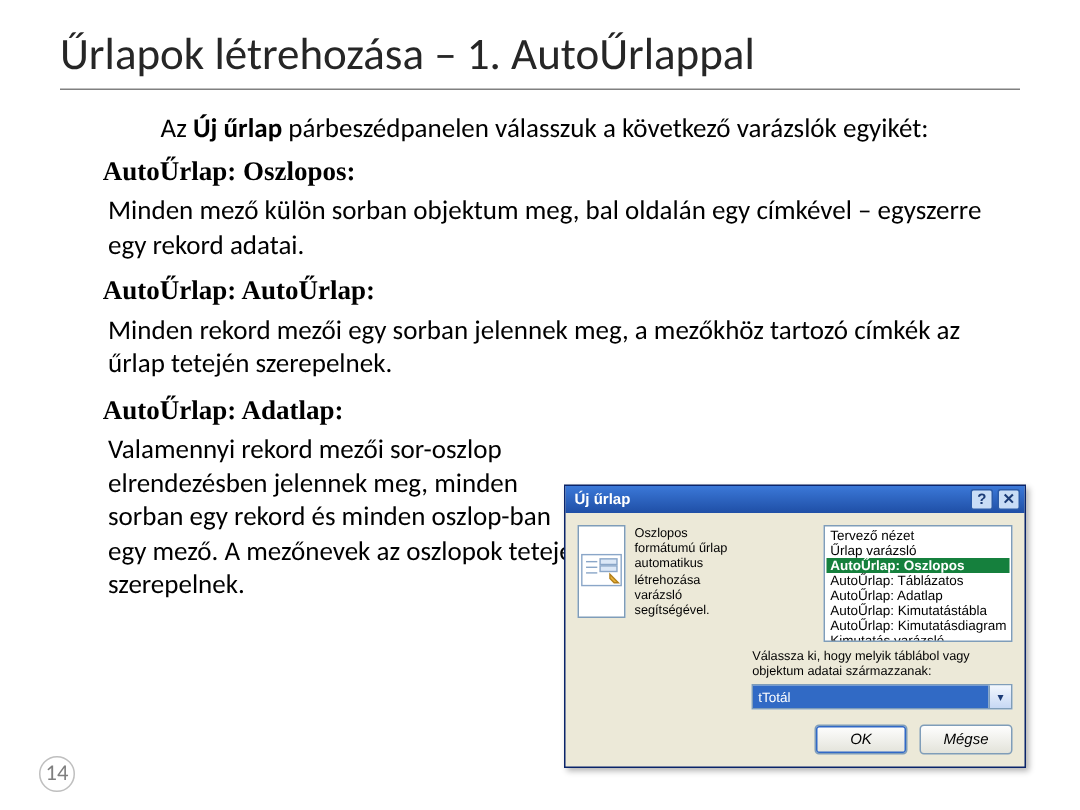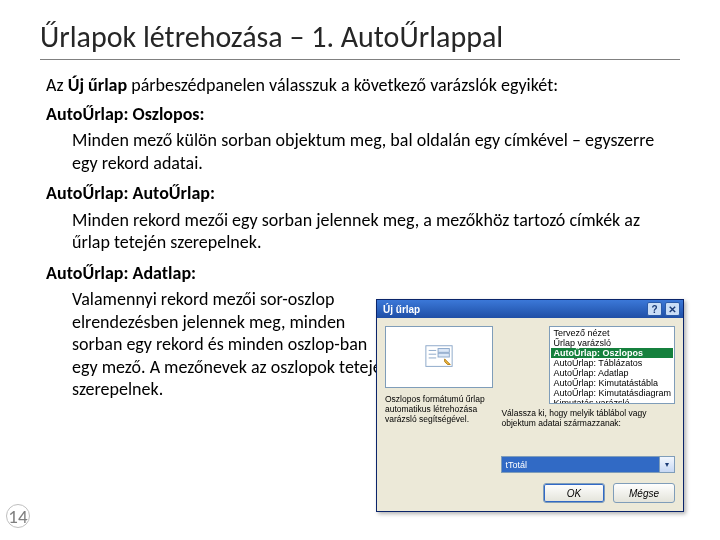--- a/index.html
+++ b/index.html
@@ -18,31 +18,31 @@
   .title {
     font-size: 30px;
     font-weight: 400;
     color: #262626;
     border-bottom: 1px solid #808080;
     padding-bottom: 4px;
     margin-bottom: 14px;
     font-family: Calibri, "Segoe UI", sans-serif;
   }
   .body { font-size: 18px; color: #000; line-height: 1.25; }
-  .indent1 { margin-left: 0px; margin-bottom: 6px; }
-  .indent2 { margin-bottom: 4px; }
+  .indent1 { margin-left: 0px; margin-bottom: 6px; text-align: center; }
+  .indent2 { margin-left: 22px; margin-bottom: 4px; font-family: Liberation Serif, serif; }
   .indent3 { margin-left: 32px; margin-bottom: 8px; }
   .lead { display: inline; }
   .bullet { display: inline; margin-right: 2px; font-weight: 400; }
   .bold { font-weight: 700; }
   .narrow { max-width: 320px; }
   .page-num {
     position: absolute;
-    left: 6px; bottom: 12px;
-    font-size: 19px;
+    left: 26px; bottom: 12px;
+    font-size: 15px;
     color: #7f7f7f;
     width: 24px; height: 24px;
     border-radius: 50%;
     border: 1px solid #bfbfbf;
     display: flex; align-items: center; justify-content: center;
   }
 
   .dialog {
     position: absolute;
     right: 36px; bottom: 28px;
@@ -67,21 +67,21 @@
     background: #c9ddf6;
     border: 1px solid #2a5aa8;
     border-radius: 2px;
     display: flex; align-items: center; justify-content: center;
     color: #1b3b76; font-size: 10px; font-weight: 700;
     cursor: pointer;
   }
   .dlg-body { display: flex; padding: 8px 8px 6px 8px; gap: 8px; }
   .dlg-left {
     width: 126px;
-    display: flex; flex-direction: column; gap: 6px;
+    display: flex; flex-direction: row; gap: 6px;
   }
   .dlg-preview {
     height: 62px;
     background: #fff;
     border: 1px solid #7f9db9;
     display: flex; align-items: center; justify-content: center;
   }
   .dlg-preview svg { width: 30px; height: 30px; }
   .dlg-desc { color: #000; font-size: 8.5px; line-height: 1.2; }
   .dlg-right { flex: 1; display: flex; flex-direction: column; gap: 4px; }
@@ -94,21 +94,20 @@
     overflow: hidden;
     margin-left: 48px;
   }
   .dlg-list-item { padding: 0 2px; white-space: nowrap; }
   .dlg-list-item.selected { background: #15803d; color: #fff; font-weight: bold; }
   .dlg-srclbl { font-size: 8.5px; }
   .dlg-combo {
     display: flex; height: 17px;
     border: 1px solid #7f9db9; background: #fff;
     align-items: stretch;
-    margin-top: 24px;
   }
   .dlg-combo-val { flex: 1; background: #316ac5; color: #fff; padding: 1px 3px; font-size: 9px; display:flex; align-items:center; }
   .dlg-combo-btn {
     width: 15px; background: linear-gradient(#f2f7fe,#c7d8f4);
     border-left: 1px solid #7f9db9;
     display:flex; align-items:center; justify-content:center;
     color:#1b3b76; font-size:8px; cursor:pointer;
   }
   .dlg-buttons {
     display: flex; justify-content: flex-end; gap: 8px;

